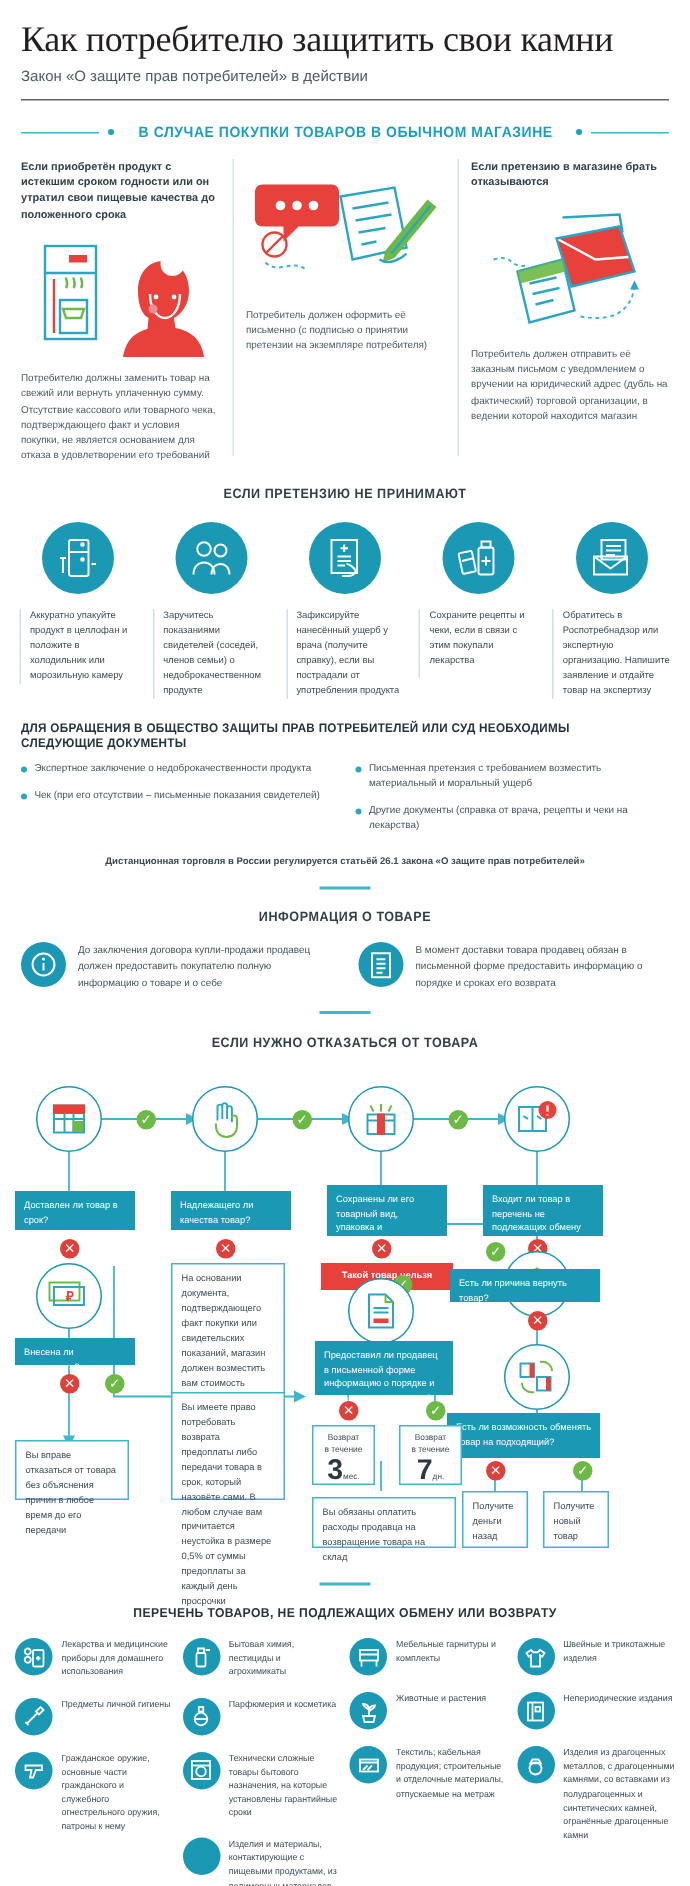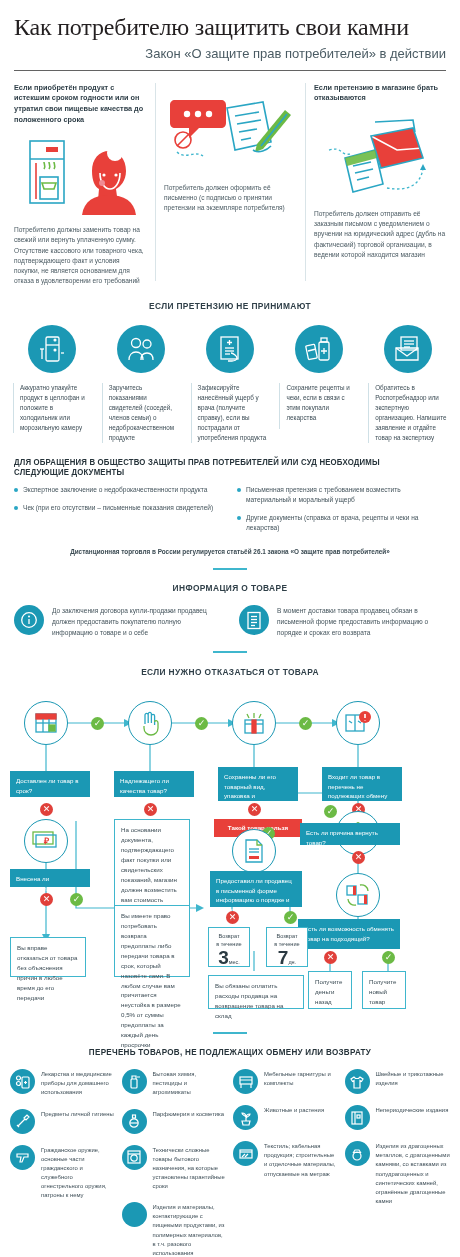--- a/index.html
+++ b/index.html
@@ -11,21 +11,21 @@
   }
   .page{width:460px;position:relative;overflow:hidden;background:#fff;}
 
   
   .header{padding:14px 14px 0 14px;}
   .title{
     font-family:"Liberation Serif","DejaVu Serif",serif;
     font-size:24px;line-height:1.12;font-weight:400;color:#231f20;margin:0 0 5px 0;
     letter-spacing:-.2px;
   }
-  .subtitle{font-size:13px;color:#4a5b63;margin:4px 0 9px 0;text-align:right;}
+  .subtitle{font-size:10px;color:#4a5b63;margin:4px 0 9px 0;}
   .hrule{height:1px;background:#2f2f2f;opacity:.75;margin:0 14px;}
 
   
   .band{display:flex;align-items:center;gap:6px;margin:16px 14px 0 14px;}
   .band .line{flex:1;height:1px;background:#3fb6cd;}
   .band .dot{width:4px;height:4px;border-radius:50%;background:#18a2c4;flex:none;}
   .band .band-text{
     font-size:10px;font-weight:700;color:#1a9ec2;letter-spacing:.4px;
     text-transform:uppercase;white-space:nowrap;transform:scaleX(.93);transform-origin:center;
   }
@@ -101,20 +101,27 @@
 <body>
 
 <div class="page">
 
   <div class="header">
     <h1 class="title">Как потребителю защитить свои камни</h1>
     <div class="subtitle">Закон «О защите прав потребителей» в действии</div>
   </div>
   <div class="hrule"></div>
 
+  <div class="band">
+    <div class="line"></div>
+    <div class="dot"></div>
+    <div class="band-text">В случае покупки товаров в обычном магазине</div>
+    <div class="dot"></div>
+    <div class="line"></div>
+  </div>
 
   <div class="cols3">
     <div class="col3">
       <div class="cardhead">Если приобретён продукт с истекшим сроком годности или он утратил свои пищевые качества до положенного срока</div>
       <div class="art">
         <svg width="120" height="82" viewBox="0 0 120 82">
           <g fill="none" stroke="#2aa6c4" stroke-width="1.6">
             <rect x="10" y="8" width="34" height="62"></rect>
             <line x1="10" y1="26" x2="44" y2="26"></line>
             <rect x="26" y="14" width="12" height="5" fill="#e8403a" stroke="none"></rect>

